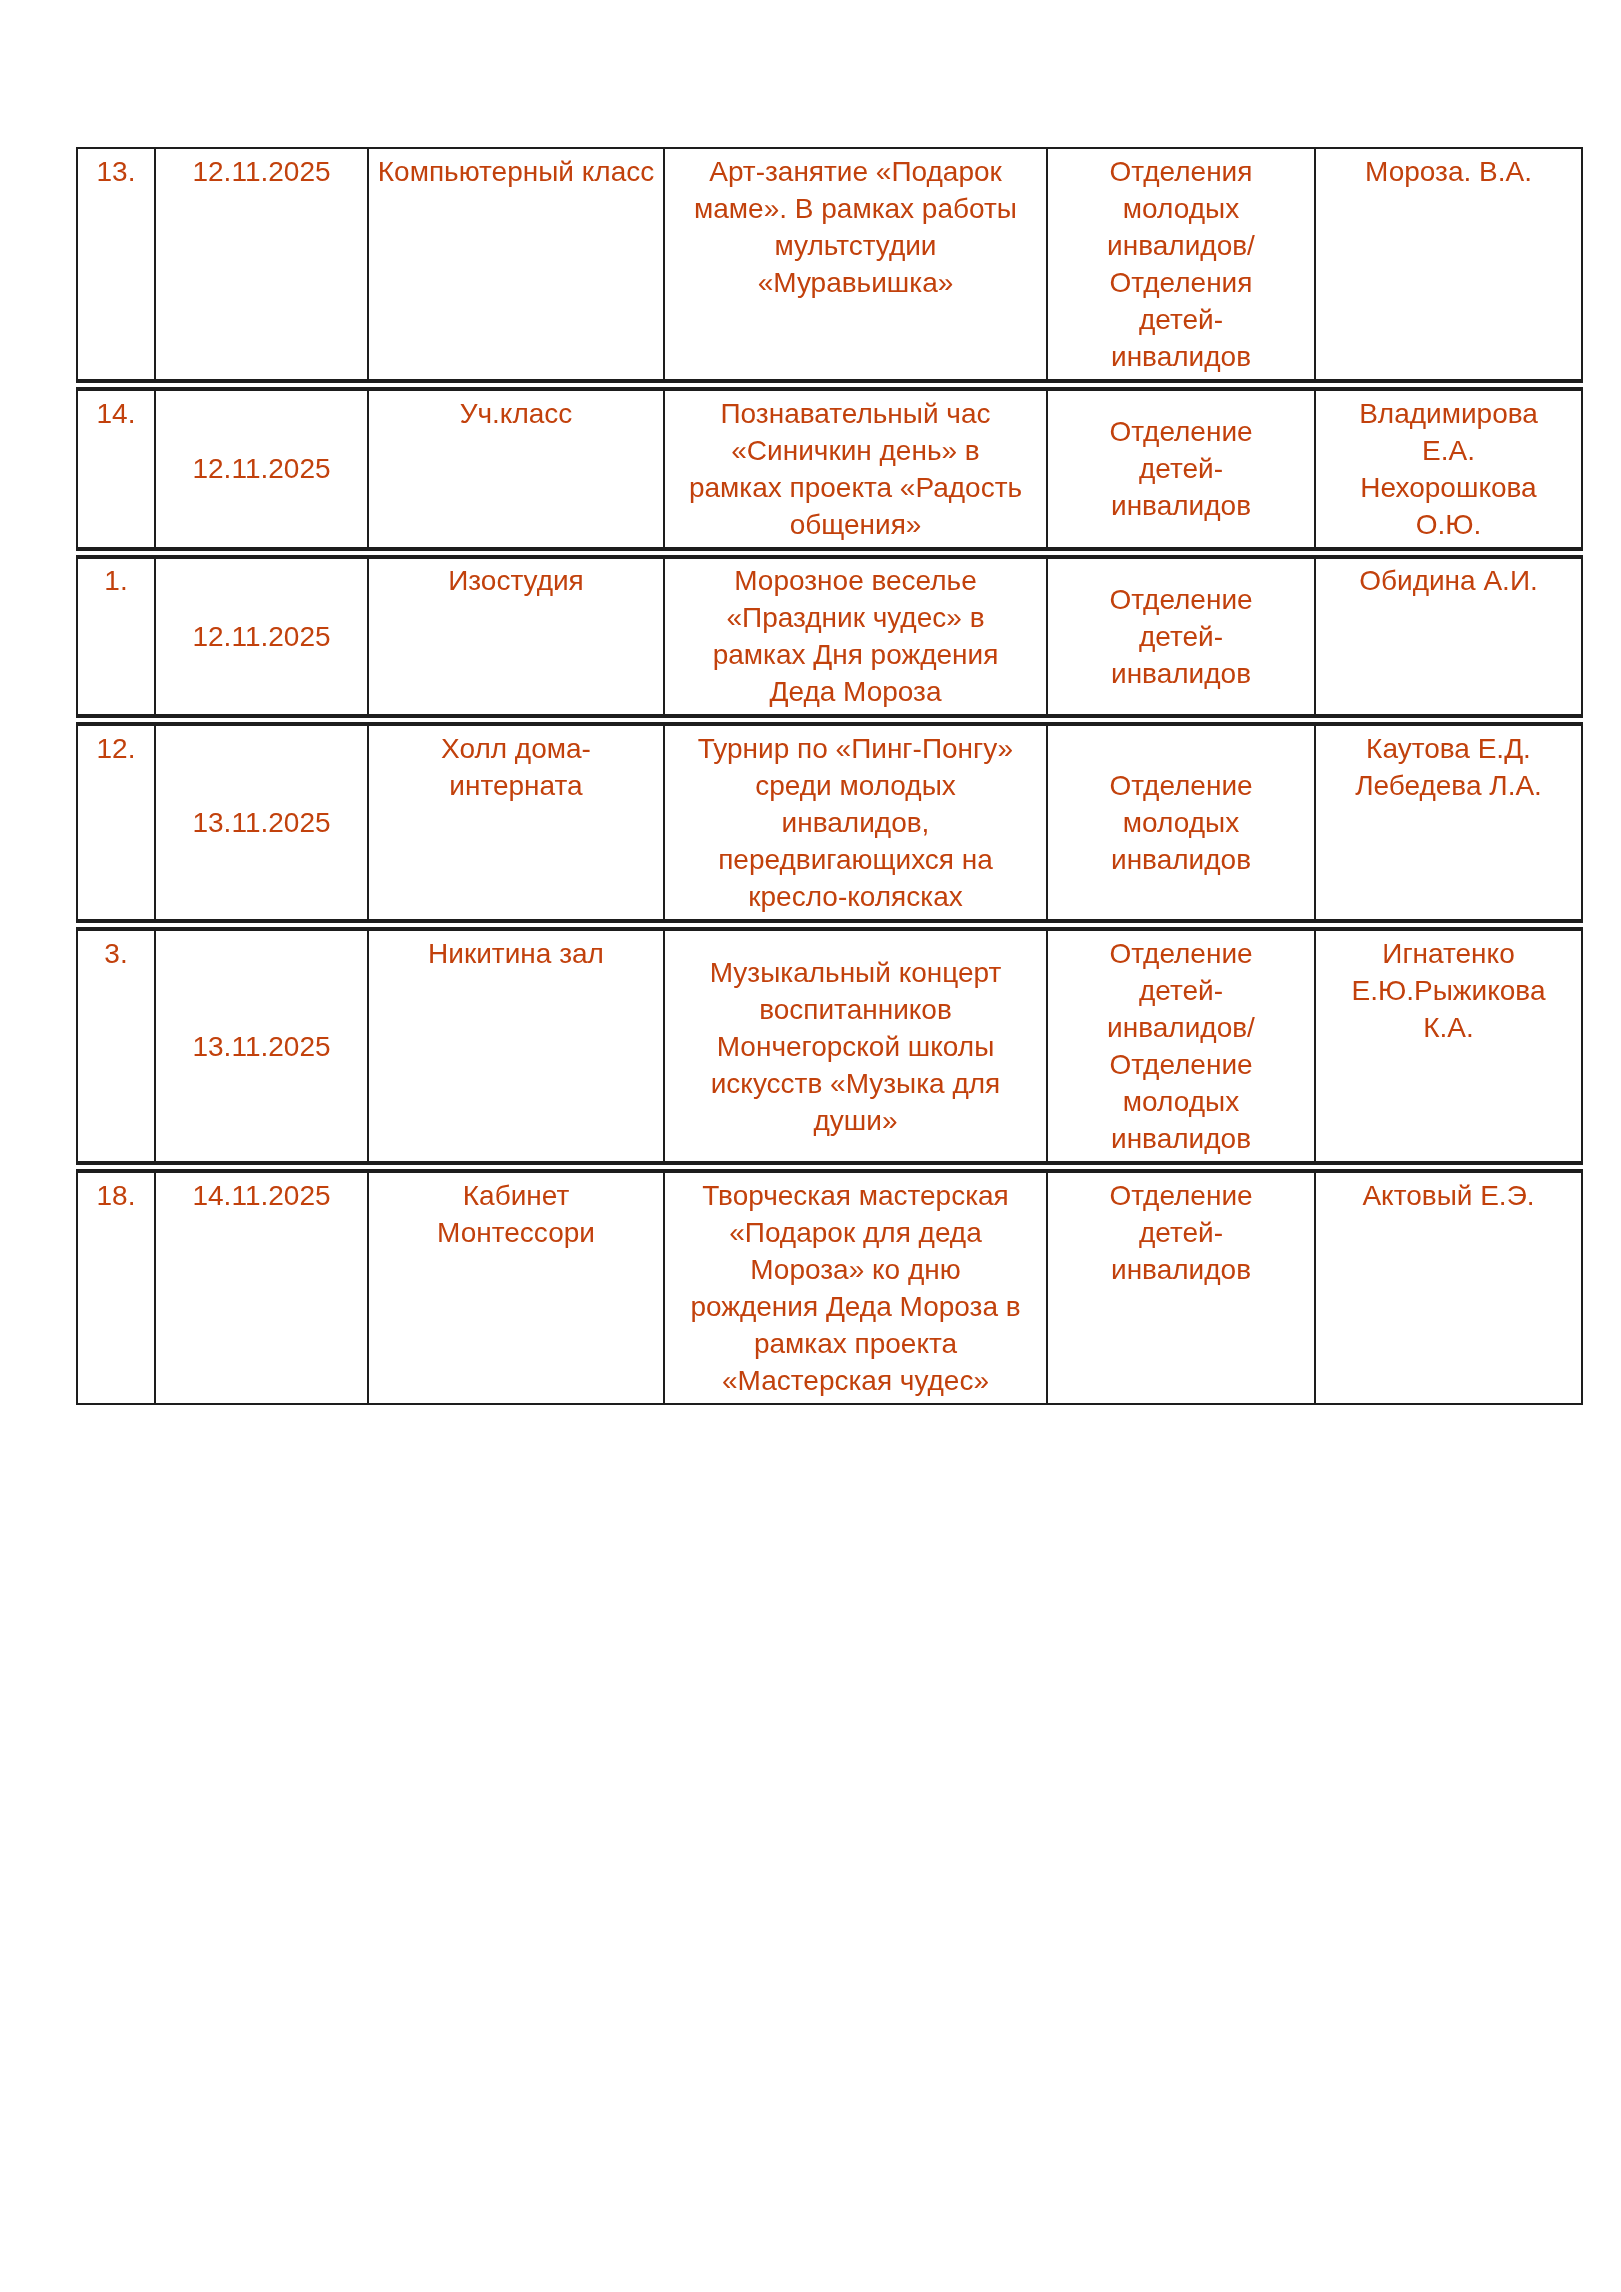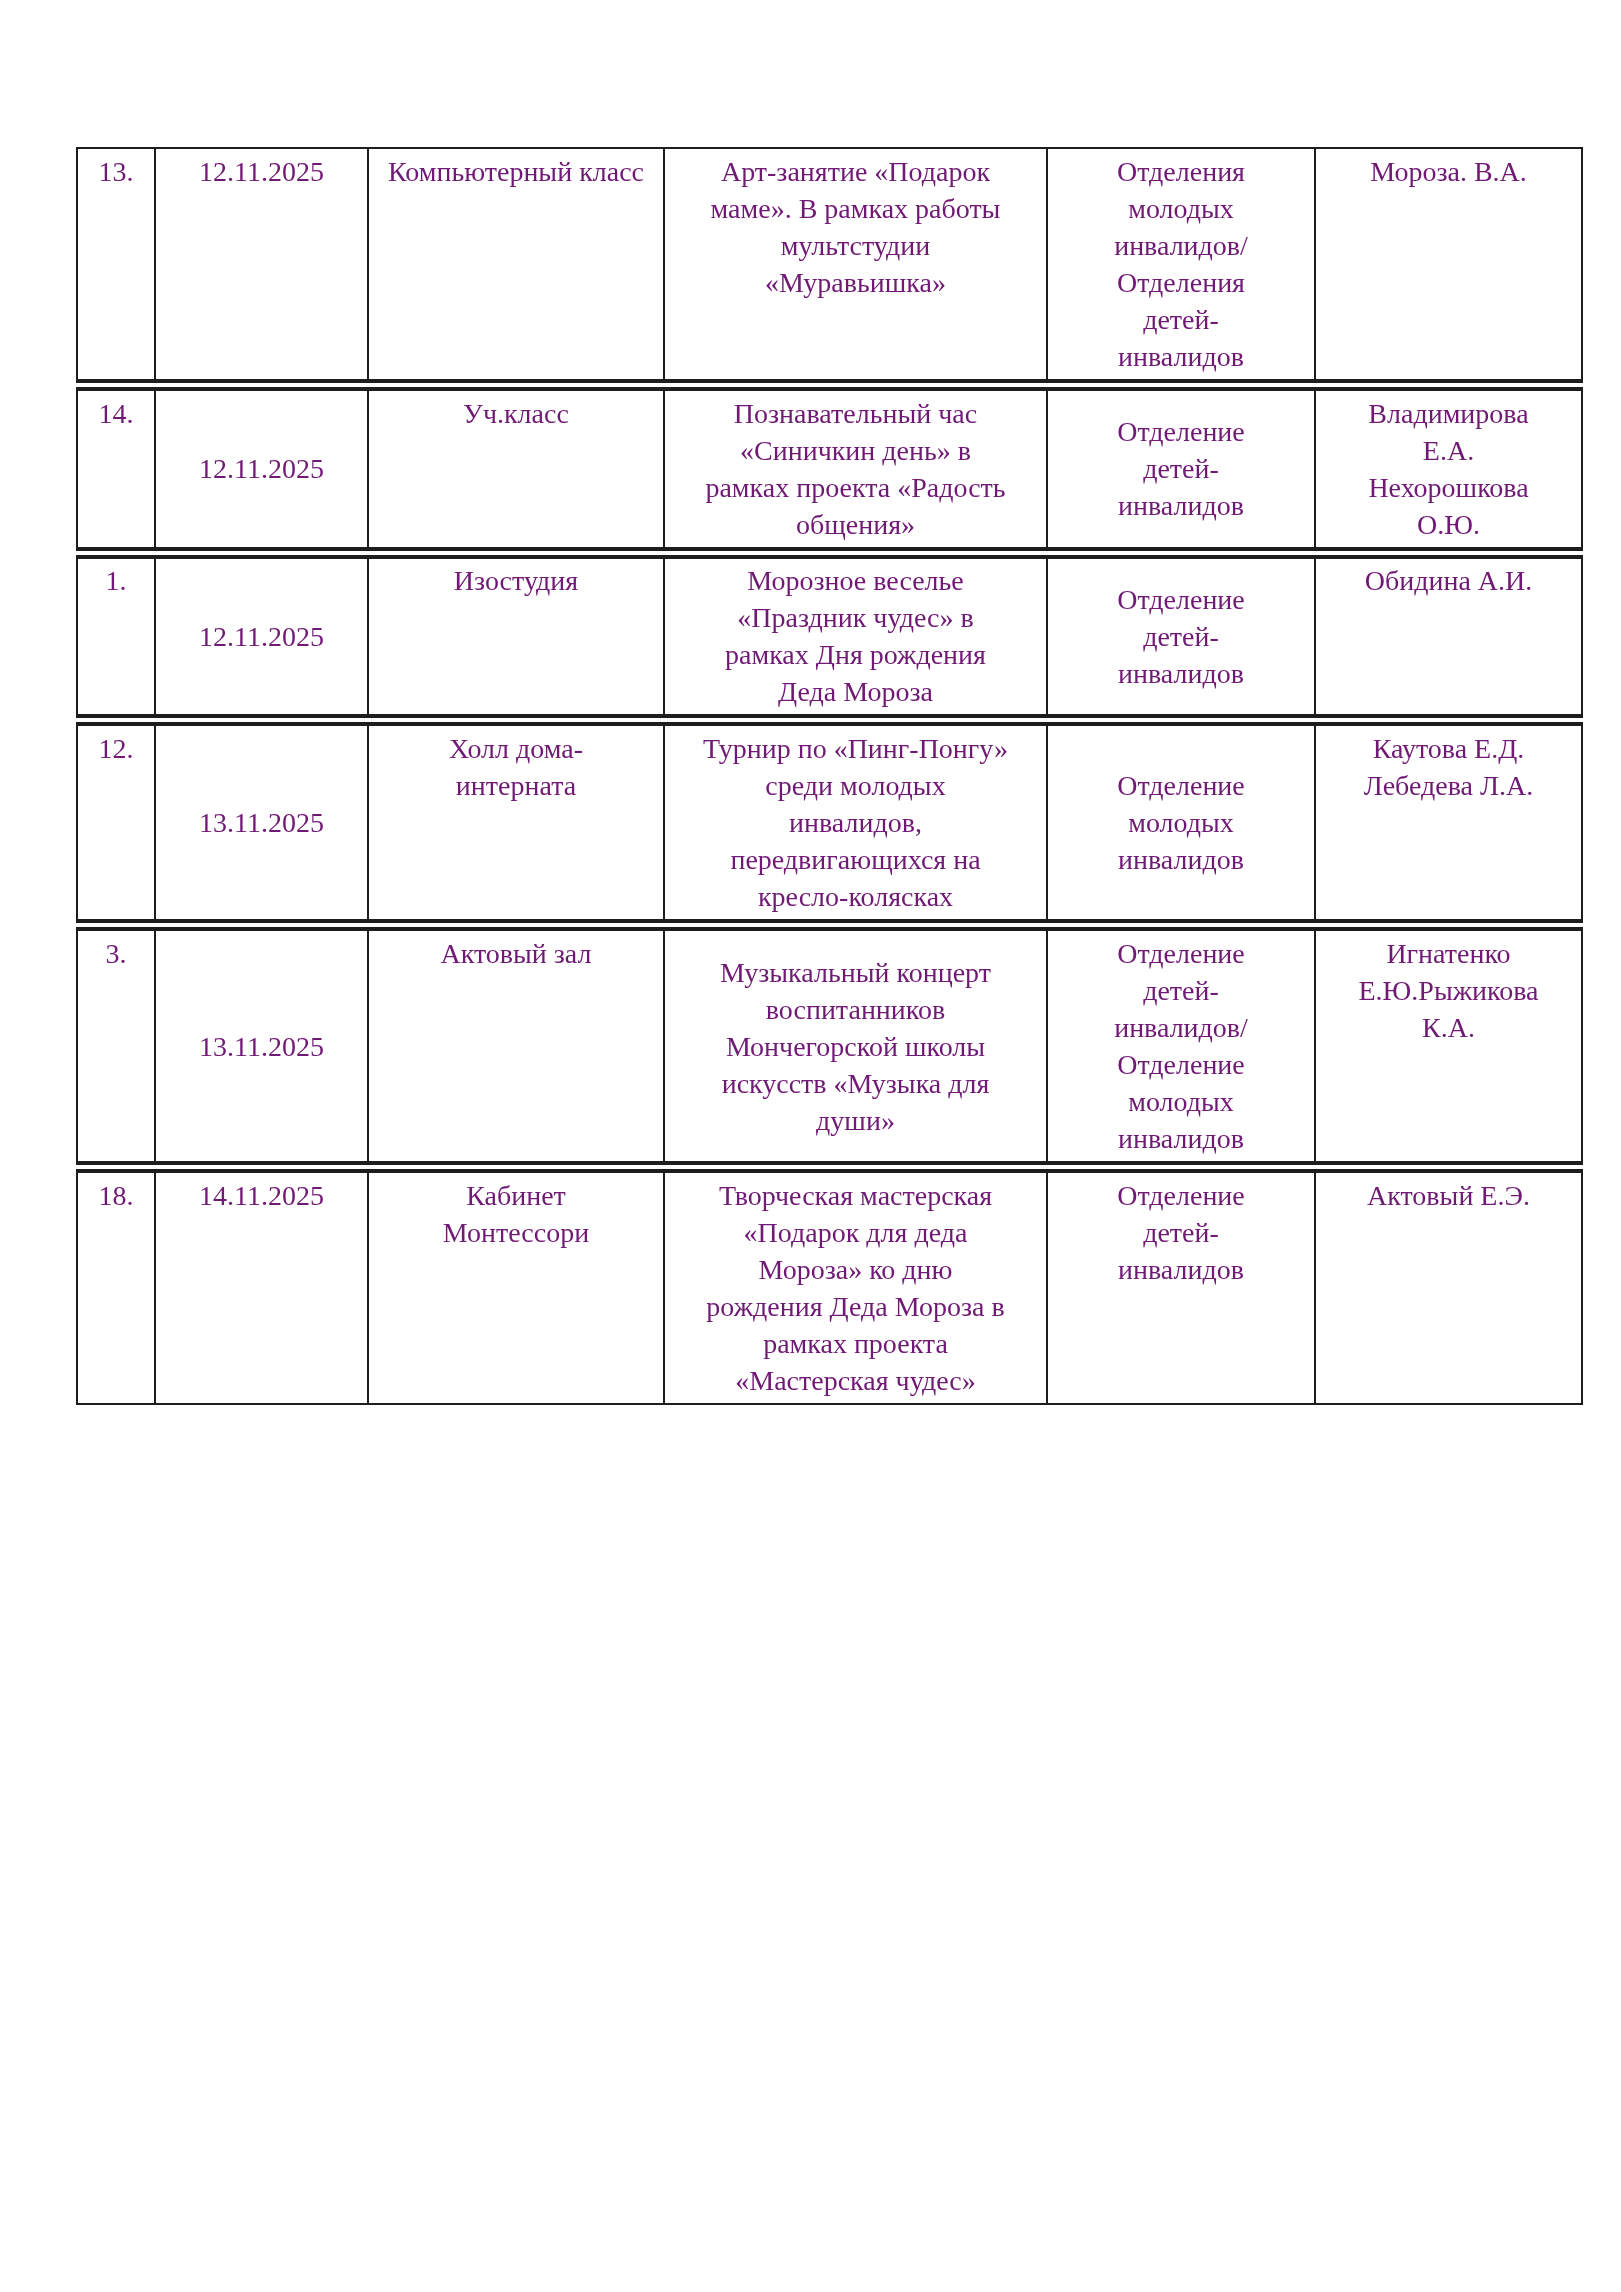--- a/index.html
+++ b/index.html
@@ -6,22 +6,22 @@
     margin: 0;
     padding: 0;
     background: #ffffff;
   }
   .page {
     position: relative;
     width: 1621px;
     height: 2130px;
     background: #ffffff;
     overflow: hidden;
-    font-family: Liberation Serif, serif;
-    color: #701a75;
+    font-family: Liberation Sans, sans-serif;
+    color: #c2410c;
   }
   table.schedule {
     position: absolute;
     left: 76px;
     top: 147px;
     width: 1505px;
     border-collapse: collapse;
     table-layout: fixed;
     border: 2.9px solid #1d1d1d;
     font-size: 28px;
@@ -121,21 +121,21 @@
 кресло-колясках</td>
         <td class="vm">Отделение
 молодых
 инвалидов</td>
         <td>Каутова Е.Д.
 Лебедева Л.А.</td>
       </tr>
       <tr class="r17 sep">
         <td>3.</td>
         <td class="vm">13.11.2025</td>
-        <td>Актовый зал</td>
+        <td>Никитина зал</td>
         <td class="vm">Музыкальный концерт
 воспитанников
 Мончегорской школы
 искусств «Музыка для
 души»</td>
         <td>Отделение
 детей-
 инвалидов/
 Отделение
 молодых

